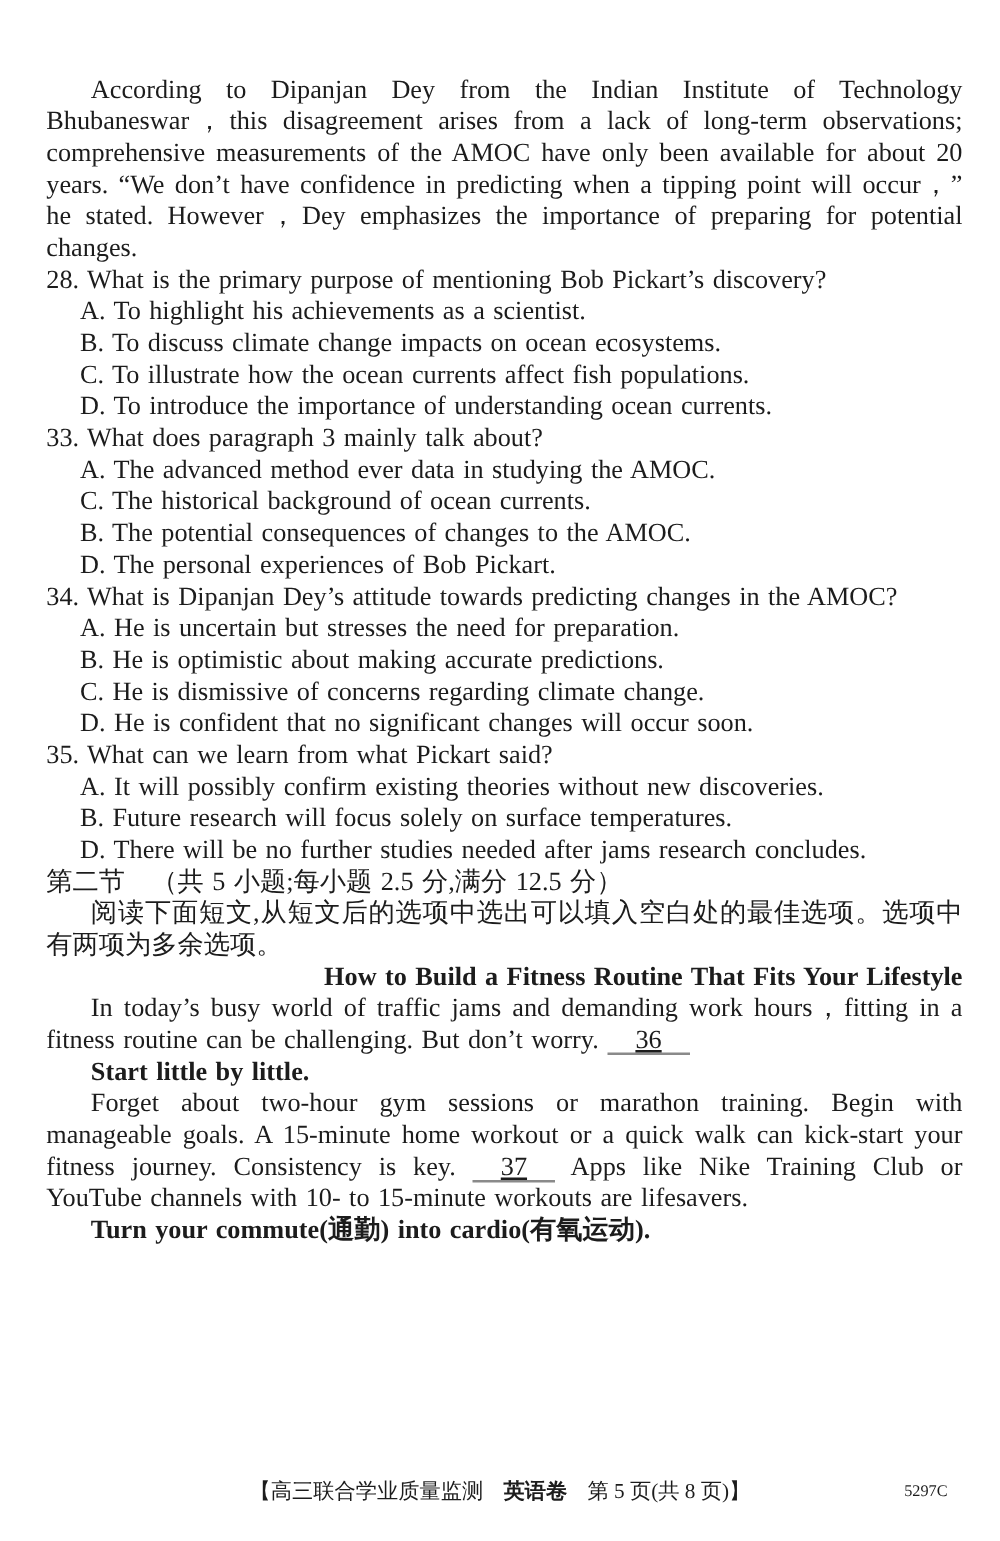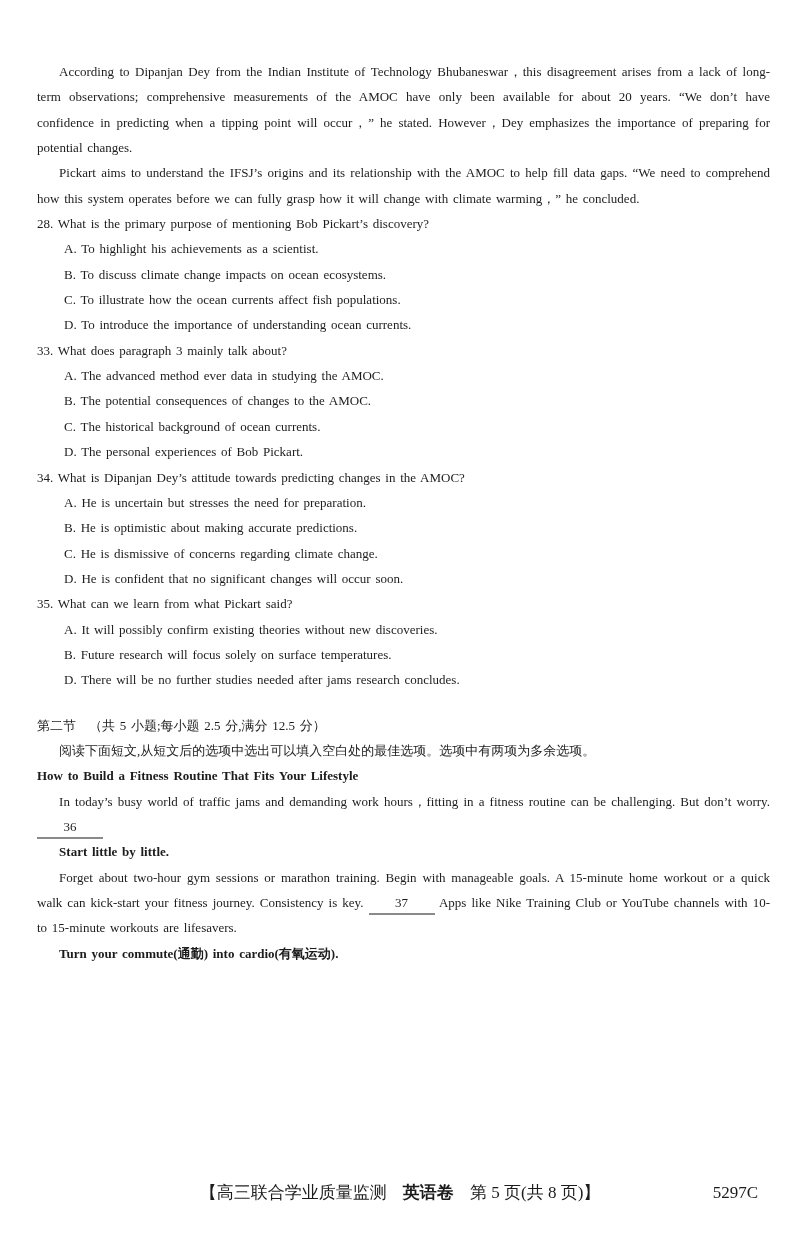--- a/index.html
+++ b/index.html
@@ -18,81 +18,81 @@
     overflow: hidden;
   }
   .content {
     position: absolute;
     left: 37px;
     top: 59px;
     width: 733px;
   }
   .blk {
     margin: 0;
-    font-size: 13px;
+    font-size: 21px;
     line-height: 25.35px;
     text-align: justify;
     word-spacing: 1.5px;
   }
   .para { text-indent: 1.7em; }
   .question { text-indent: 0; }
   .option { padding-left: 27px; text-indent: 0; }
-  .section { text-indent: 0; margin-top: 20px; }
+  .section { text-indent: 0; }
   .center-title {
-    text-align: left;
+    text-align: right;
     text-indent: 0;
     font-weight: bold;
   }
   .head {
     font-weight: bold;
     text-indent: 1.7em;
   }
   .blank {
     display: inline-block;
     min-width: 58px;
     padding: 0 4px 1px 4px;
     text-align: center;
     text-indent: 0;
     line-height: 19px;
     border-bottom: 2.5px solid var(--blankline, #8a8a8a);
+    text-decoration: underline;
   }
   .footer {
     position: absolute;
     top: 1181px;
     left: 0;
     width: 100%;
     text-align: center;
     font-size: 17px;
     line-height: 24px;
   }
   .footer .subject { font-weight: bold; }
   .fw-gap { display: inline-block; width: 0.95em; }
   .footer-code {
     position: absolute;
     top: 0;
     right: 42px;
-    font-size: 17px;
+    font-size: 13px;
   }
 </style>
 </head>
 <body>
 
 <div class="page">
   <main class="content">
       <p class="blk para">According to Dipanjan Dey from the Indian Institute of Technology Bhubaneswar，this disagreement arises from a lack of long-term observations; comprehensive measurements of the AMOC have only been available for about 20 years. “We don’t have confidence in predicting when a tipping point will occur，” he stated. However，Dey emphasizes the importance of preparing for potential changes.</p>
-      <p class="blk para">Pickart aims to understand the IFSJ’s origins and its relationship with the AMOC to help fill data gaps. “We need to comprehend how this system operates before we can fully grasp how it will change with climate warming，” he concluded.</p>
       <p class="blk question">28. What is the primary purpose of mentioning Bob Pickart’s discovery?</p>
       <p class="blk option">A. To highlight his achievements as a scientist.</p>
       <p class="blk option">B. To discuss climate change impacts on ocean ecosystems.</p>
       <p class="blk option">C. To illustrate how the ocean currents affect fish populations.</p>
       <p class="blk option">D. To introduce the importance of understanding ocean currents.</p>
       <p class="blk question">33. What does paragraph 3 mainly talk about?</p>
       <p class="blk option">A. The advanced method ever data in studying the AMOC.</p>
+      <p class="blk option">C. The historical background of ocean currents.</p>
       <p class="blk option">B. The potential consequences of changes to the AMOC.</p>
-      <p class="blk option">C. The historical background of ocean currents.</p>
       <p class="blk option">D. The personal experiences of Bob Pickart.</p>
       <p class="blk question">34. What is Dipanjan Dey’s attitude towards predicting changes in the AMOC?</p>
       <p class="blk option">A. He is uncertain but stresses the need for preparation.</p>
       <p class="blk option">B. He is optimistic about making accurate predictions.</p>
       <p class="blk option">C. He is dismissive of concerns regarding climate change.</p>
       <p class="blk option">D. He is confident that no significant changes will occur soon.</p>
       <p class="blk question">35. What can we learn from what Pickart said?</p>
       <p class="blk option">A. It will possibly confirm existing theories without new discoveries.</p>
       <p class="blk option">B. Future research will focus solely on surface temperatures.</p>
       <p class="blk option">D. There will be no further studies needed after jams research concludes.</p>

